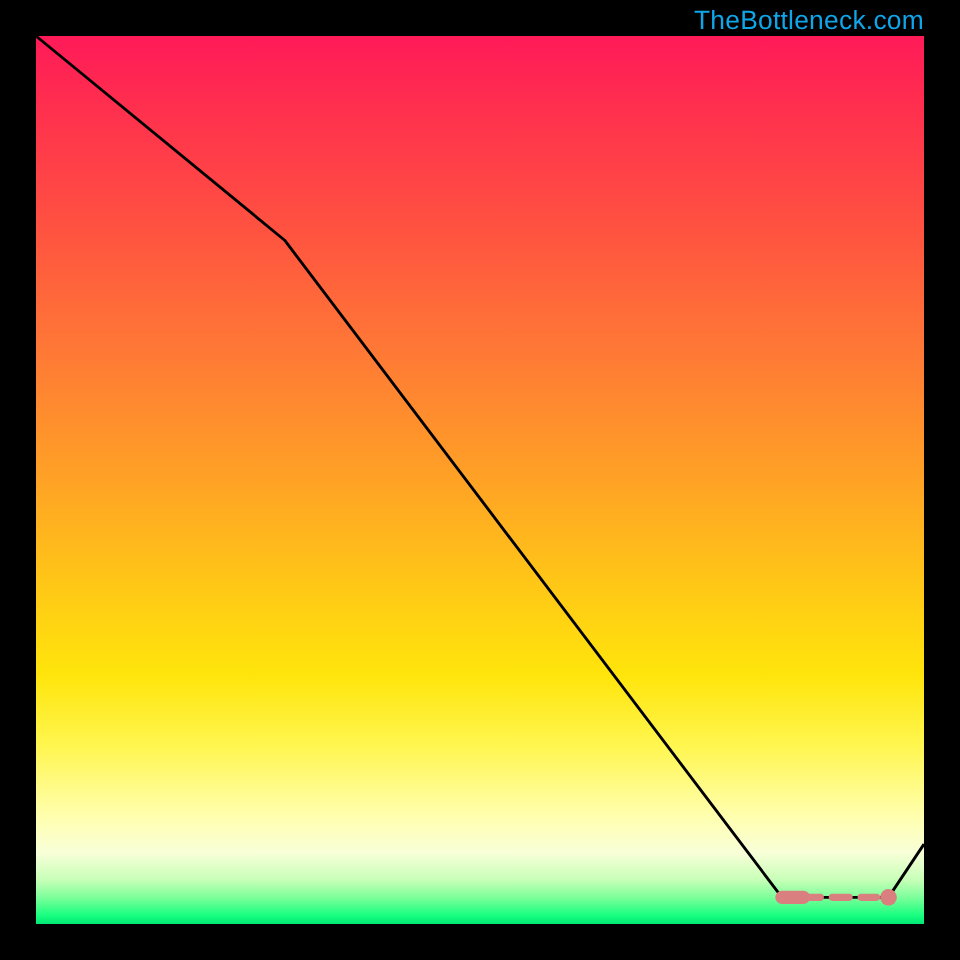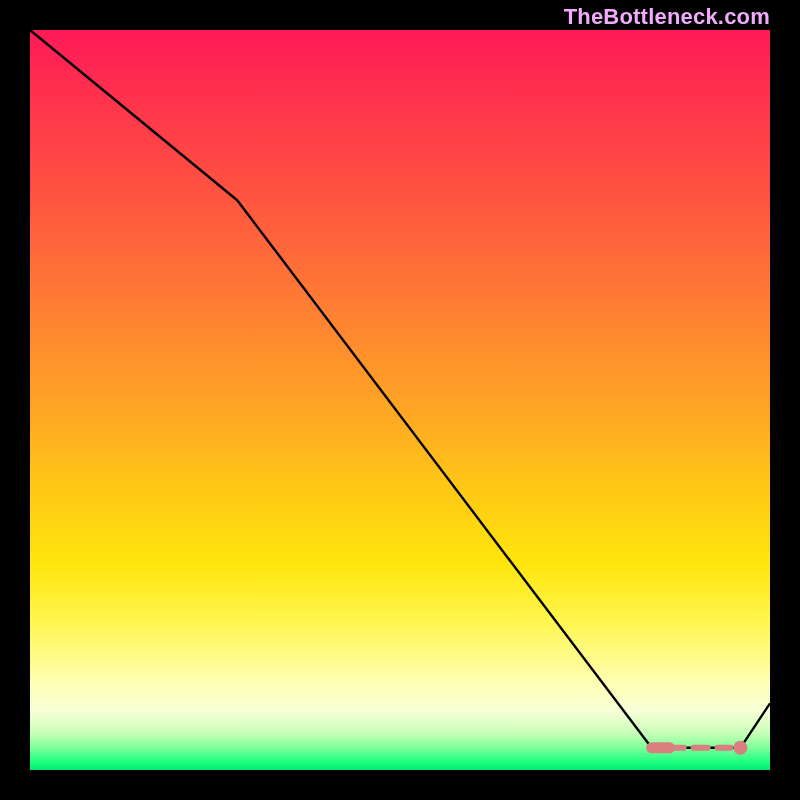--- a/index.html
+++ b/index.html
@@ -45,24 +45,24 @@
     left: 0;
     top: 0;
     width: 740px;
     height: 740px;
     overflow: visible;
   }
   .watermark {
     position: absolute;
     top: 4px;
     right: 30px;
-    color: #f0abfc;
+    color: #0ea5e9;
     font-size: 22px;
     letter-spacing: 0.2px;
-    font-weight: 700;
+    font-weight: 400;
     user-select: none;
   }
 </style>
 </head>
 <body>
 
 <div class="frame">
 
   <div class="watermark">TheBottleneck.com</div>
 

